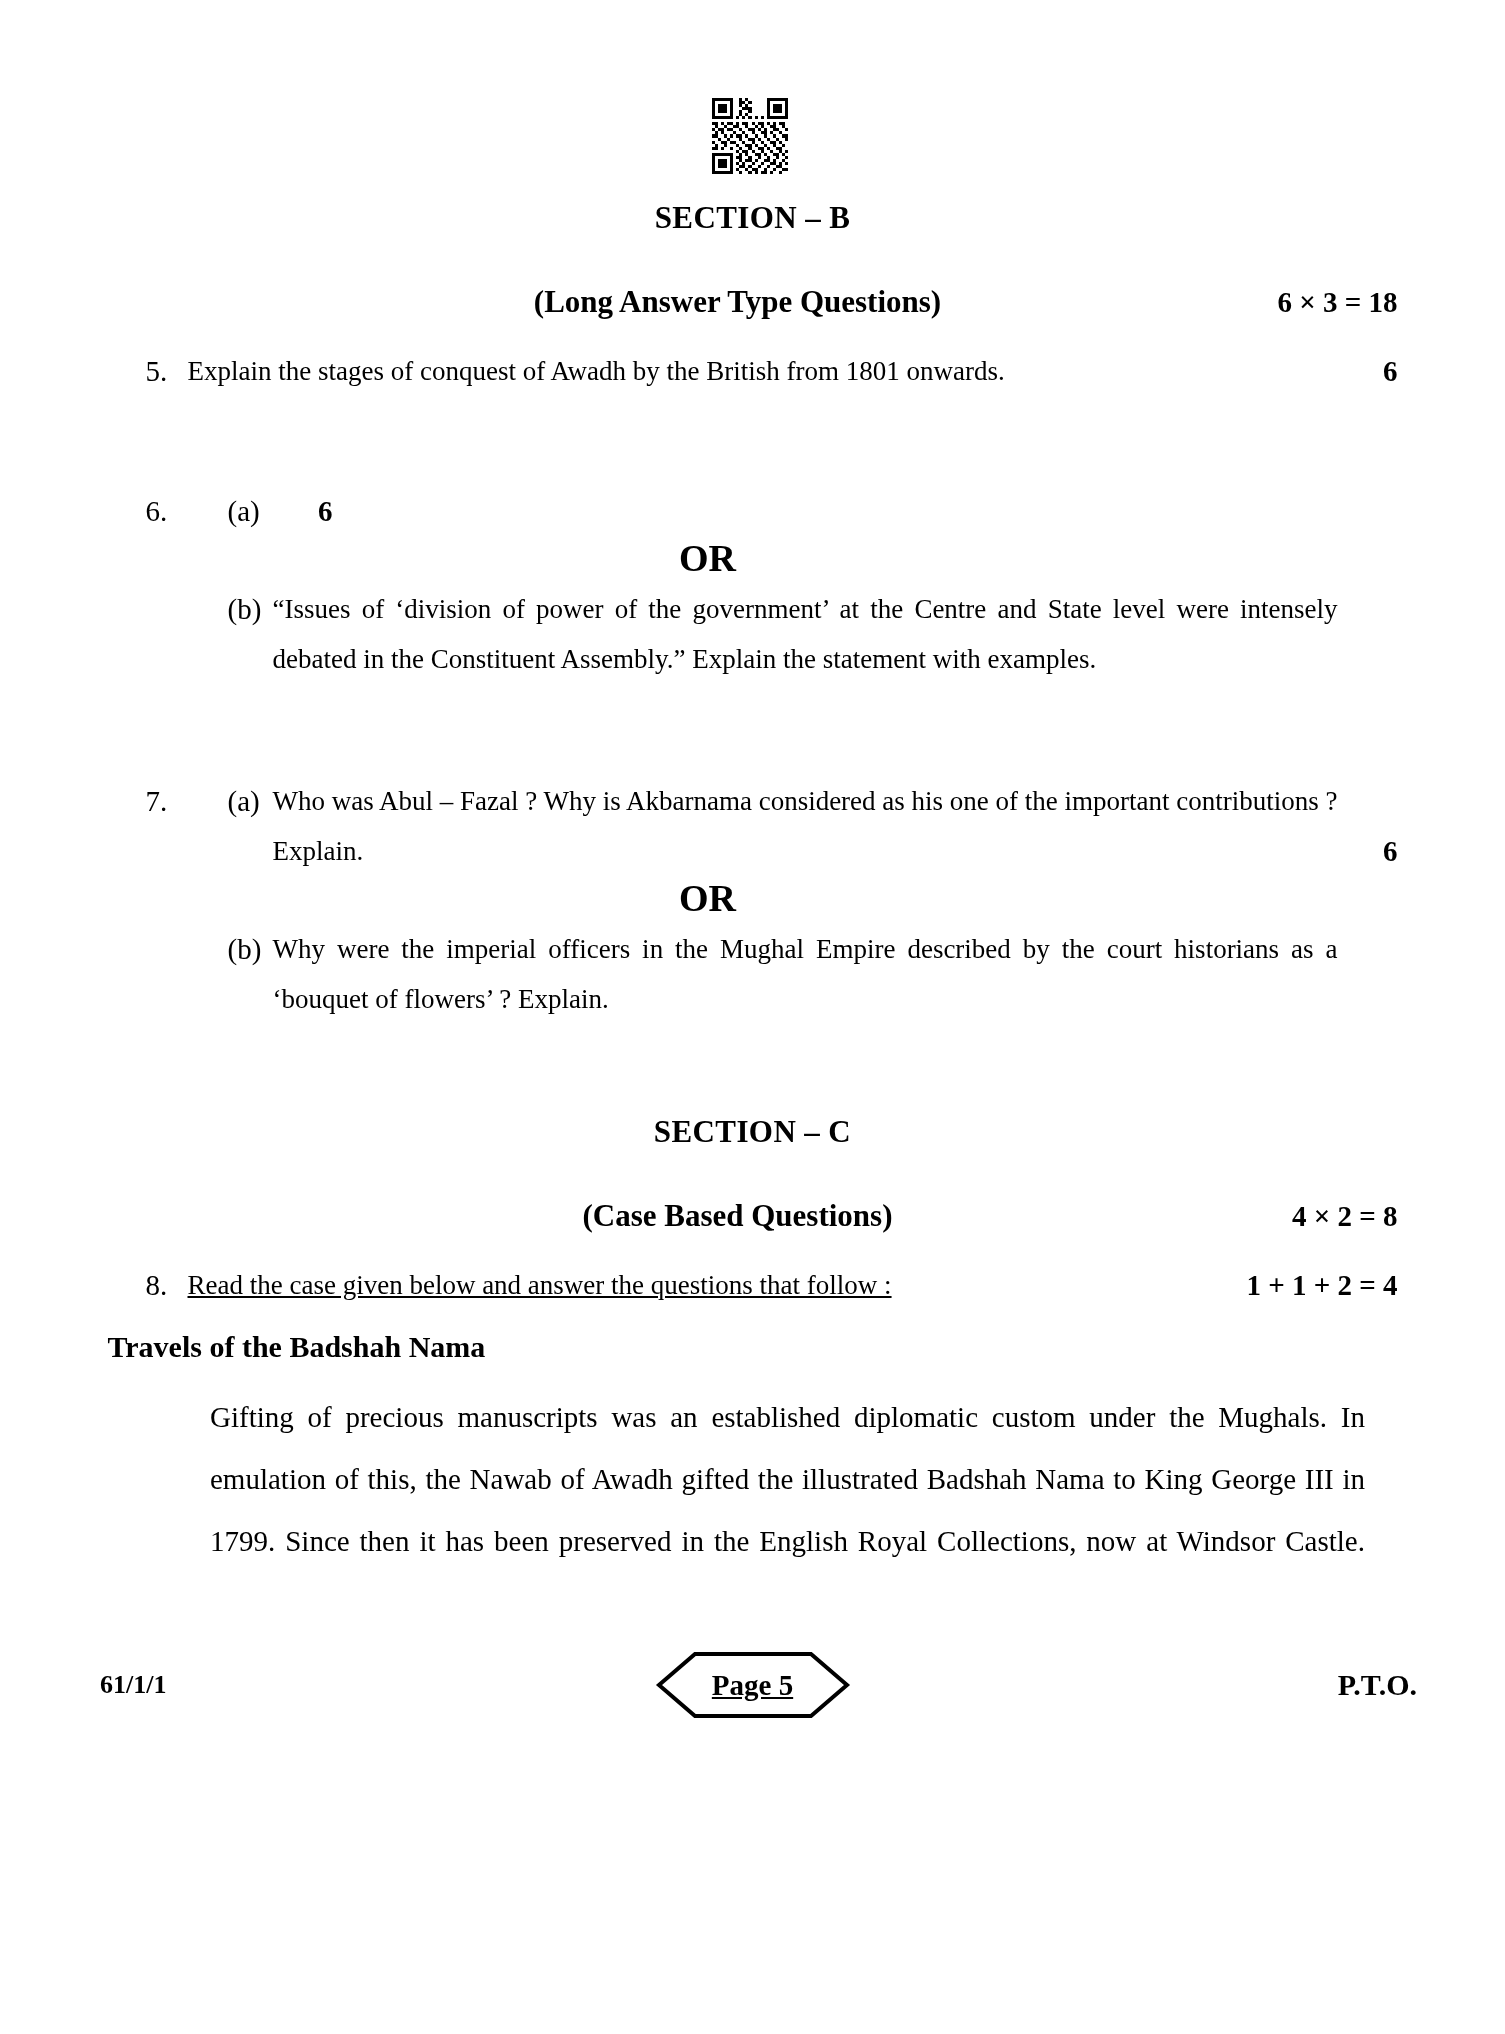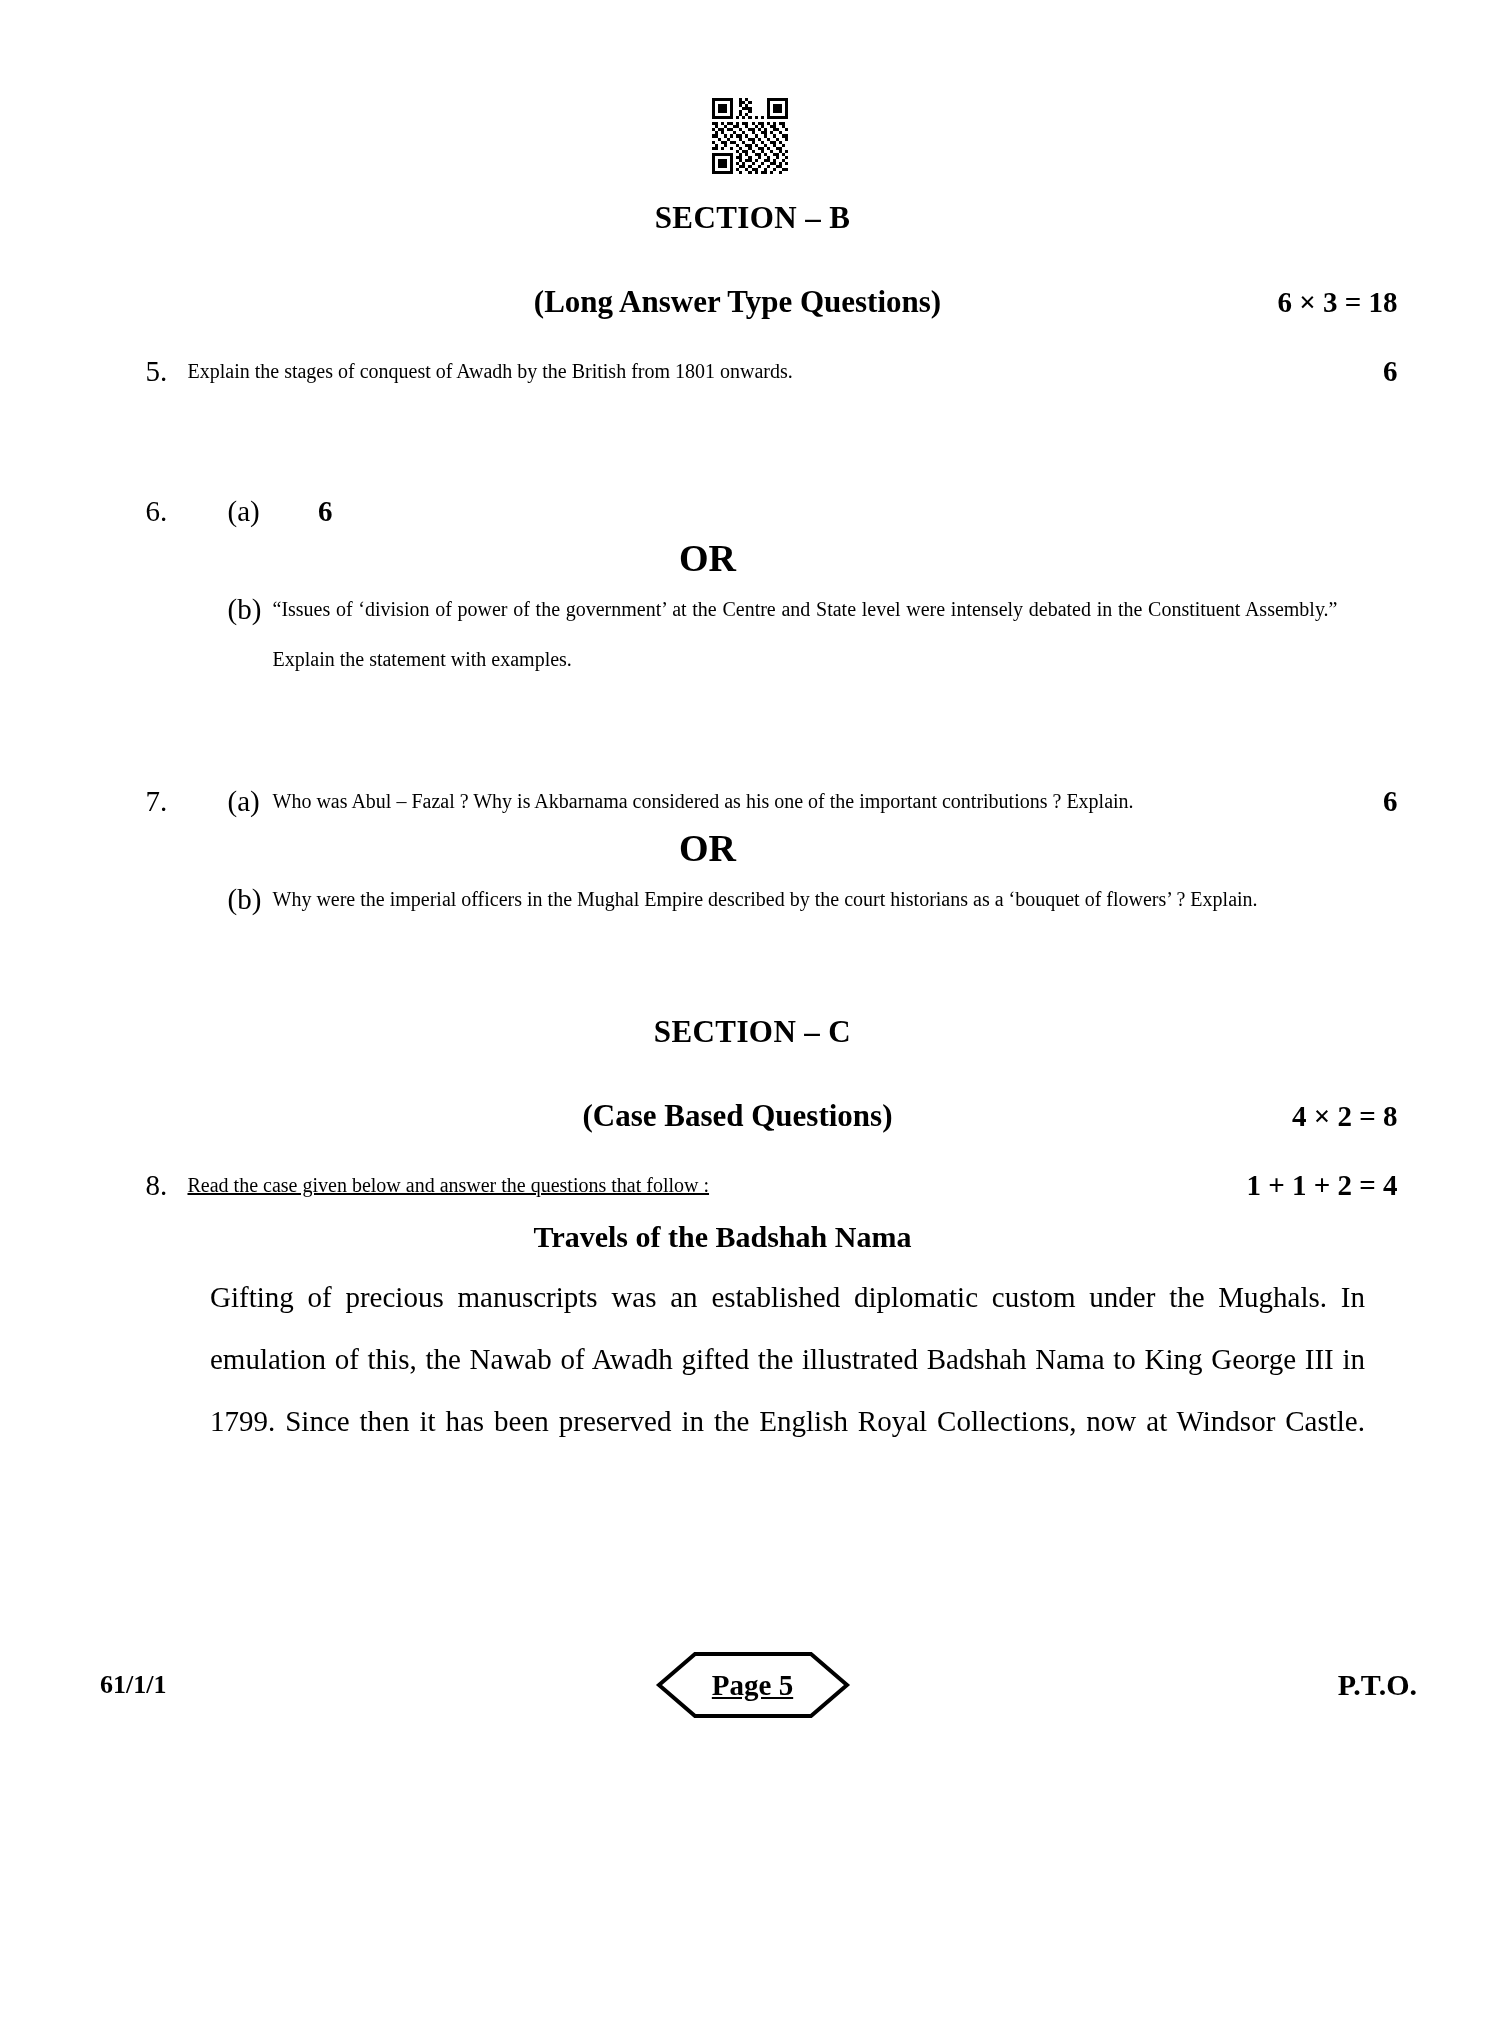--- a/index.html
+++ b/index.html
@@ -81,21 +81,21 @@
     width: 85px;
     flex: 0 0 85px;
     font-size: 29px;
     line-height: 50px;
     text-align: left;
     padding-left: 40px;
     box-sizing: border-box;
   }
   .qbody {
     flex: 1 1 auto;
-    font-size: 20px;
+    font-size: 27px;
     line-height: 50px;
     text-align: justify;
     text-justify: inter-word;
     hyphens: none;
   }
   .qmarks {
     width: 60px;
     flex: 0 0 60px;
     font-size: 29px;
     font-weight: bold;
@@ -112,25 +112,25 @@
     font-weight: bold;
     font-size: 38px;
     width: 1290px;
     margin: 0 auto;
     padding-right: 90px;
     box-sizing: border-box;
   }
 
   
   .case-title {
-    text-align: center;
+    text-align: left;
     font-weight: bold;
     font-size: 30px;
     width: 1290px;
-    margin: 0 auto;
+    margin: 10px auto;
     padding-right: 60px;
     box-sizing: border-box;
   }
   .case-para {
     width: 1155px;
     margin: 0 auto 0 198px;
     font-size: 29px;
     line-height: 62px;
     text-align: justify;
     text-justify: inter-word;

